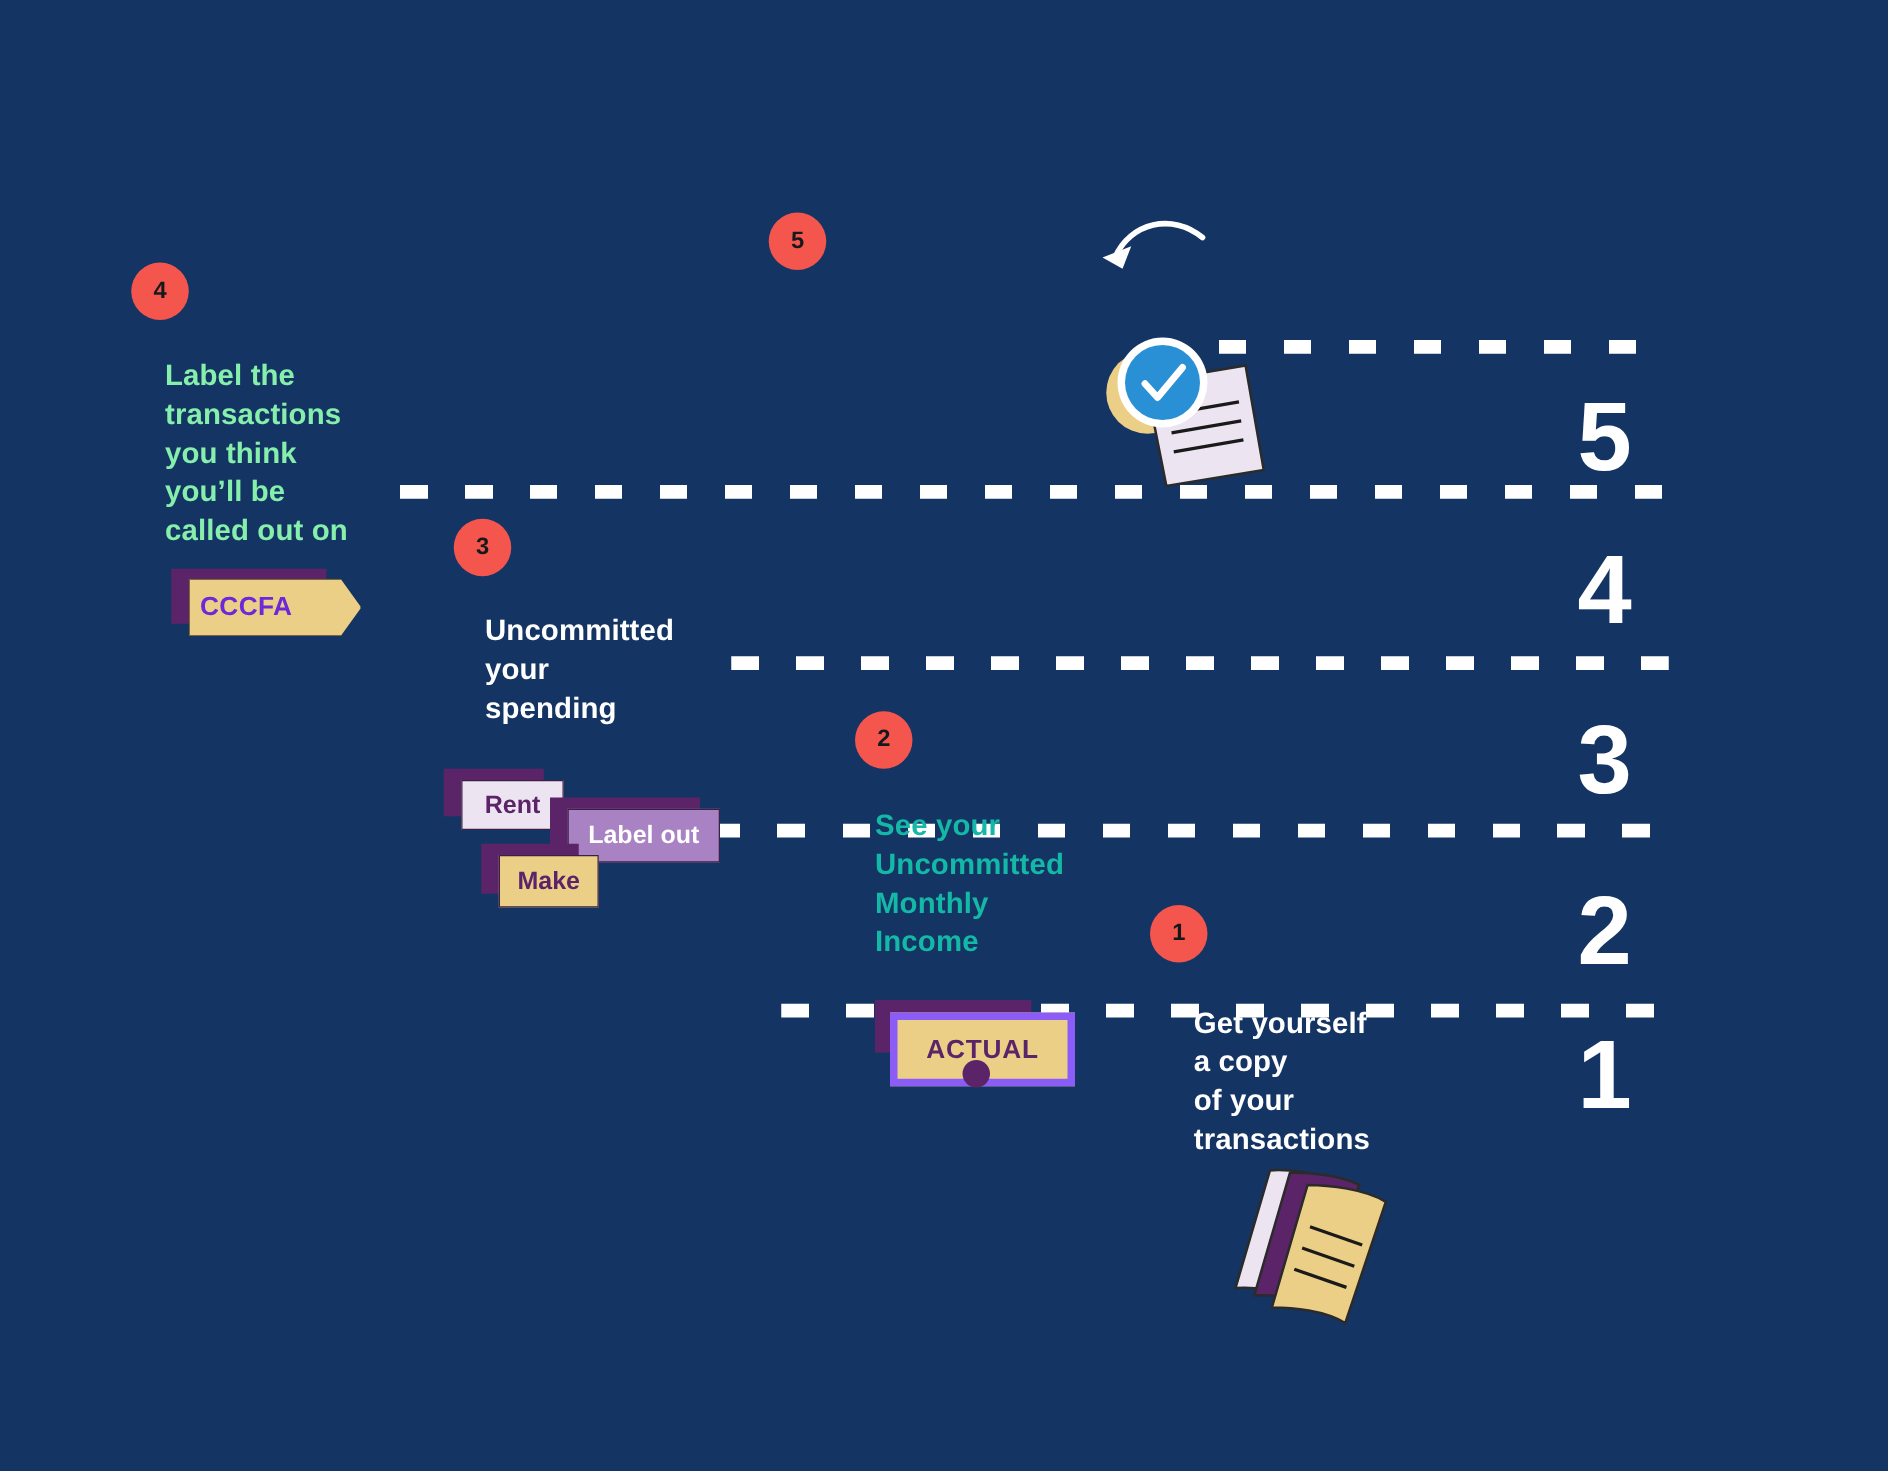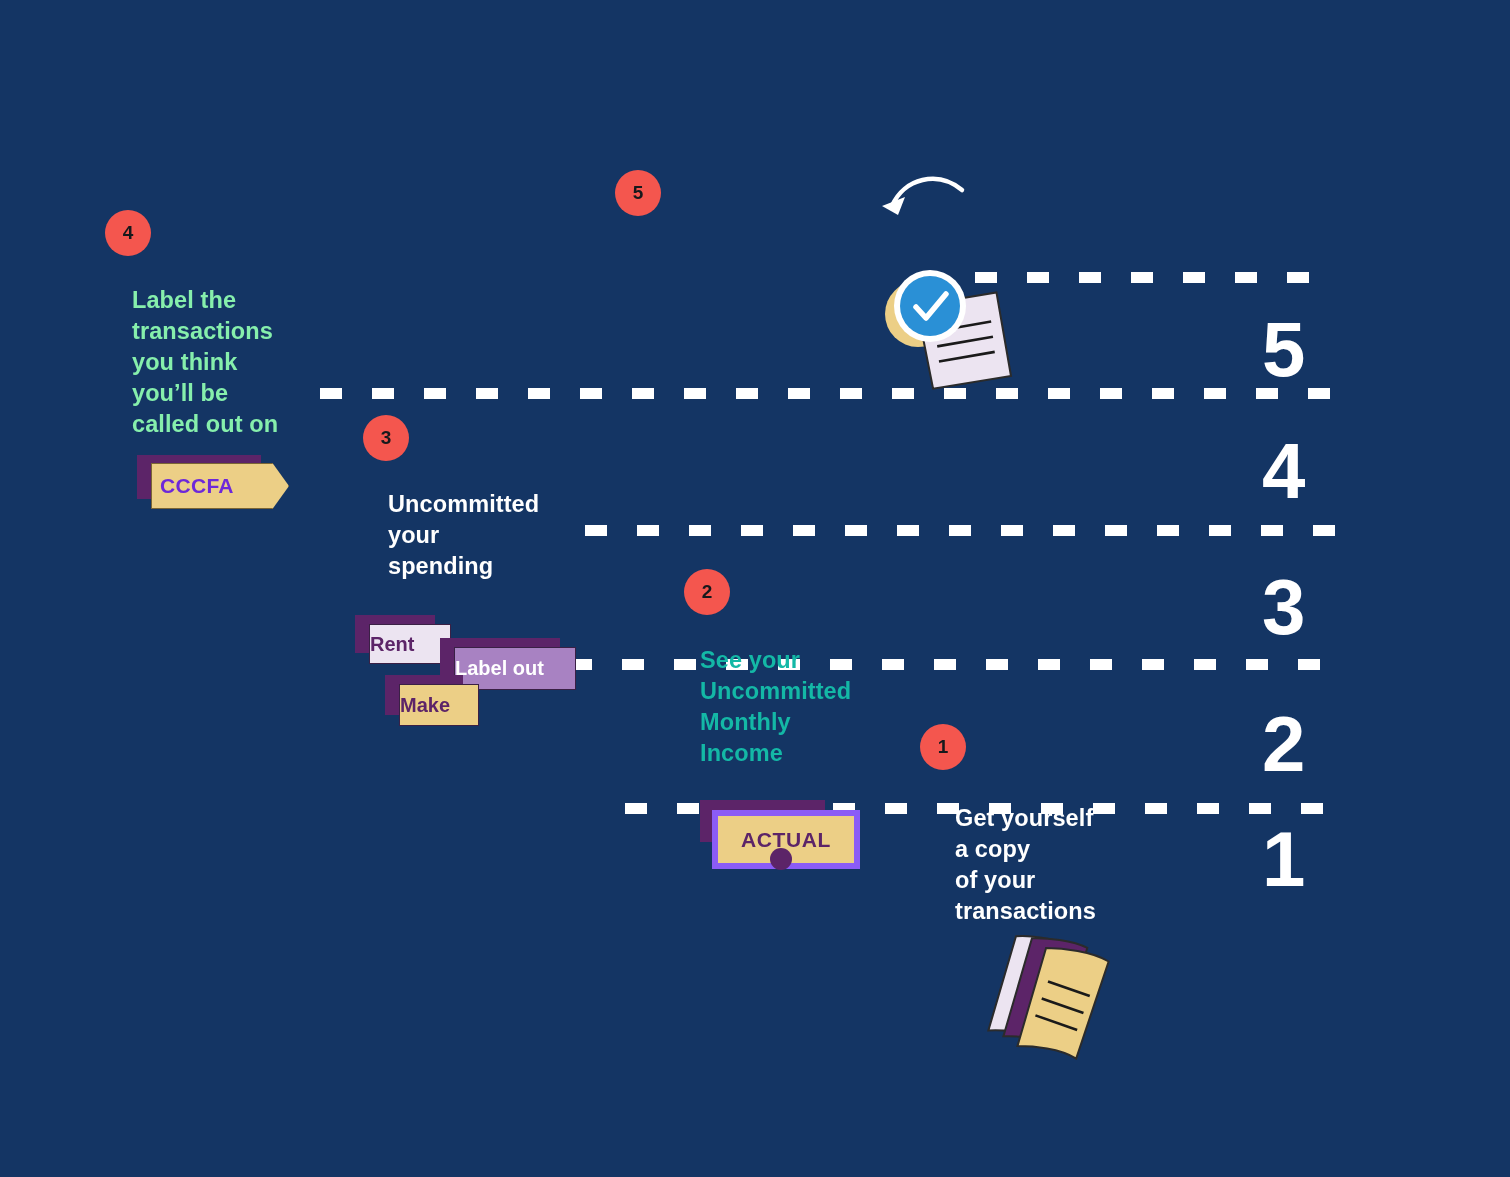--- a/index.html
+++ b/index.html
@@ -126,21 +126,21 @@
     position: absolute;
     left: 0; top: 0;
     background: #5c2468;
   }
   .chip-face {
     position: absolute;
     left: 14px; top: 9px;
     border: 1px solid #3a2045;
     display: flex;
     align-items: center;
-    justify-content: flex-start;
+    justify-content: center;
   }
   .chip-face span {
     font-size: 20px;
     font-weight: 700;
   }
 
   
   .icon { position: absolute; }
 </style>
 </head>

